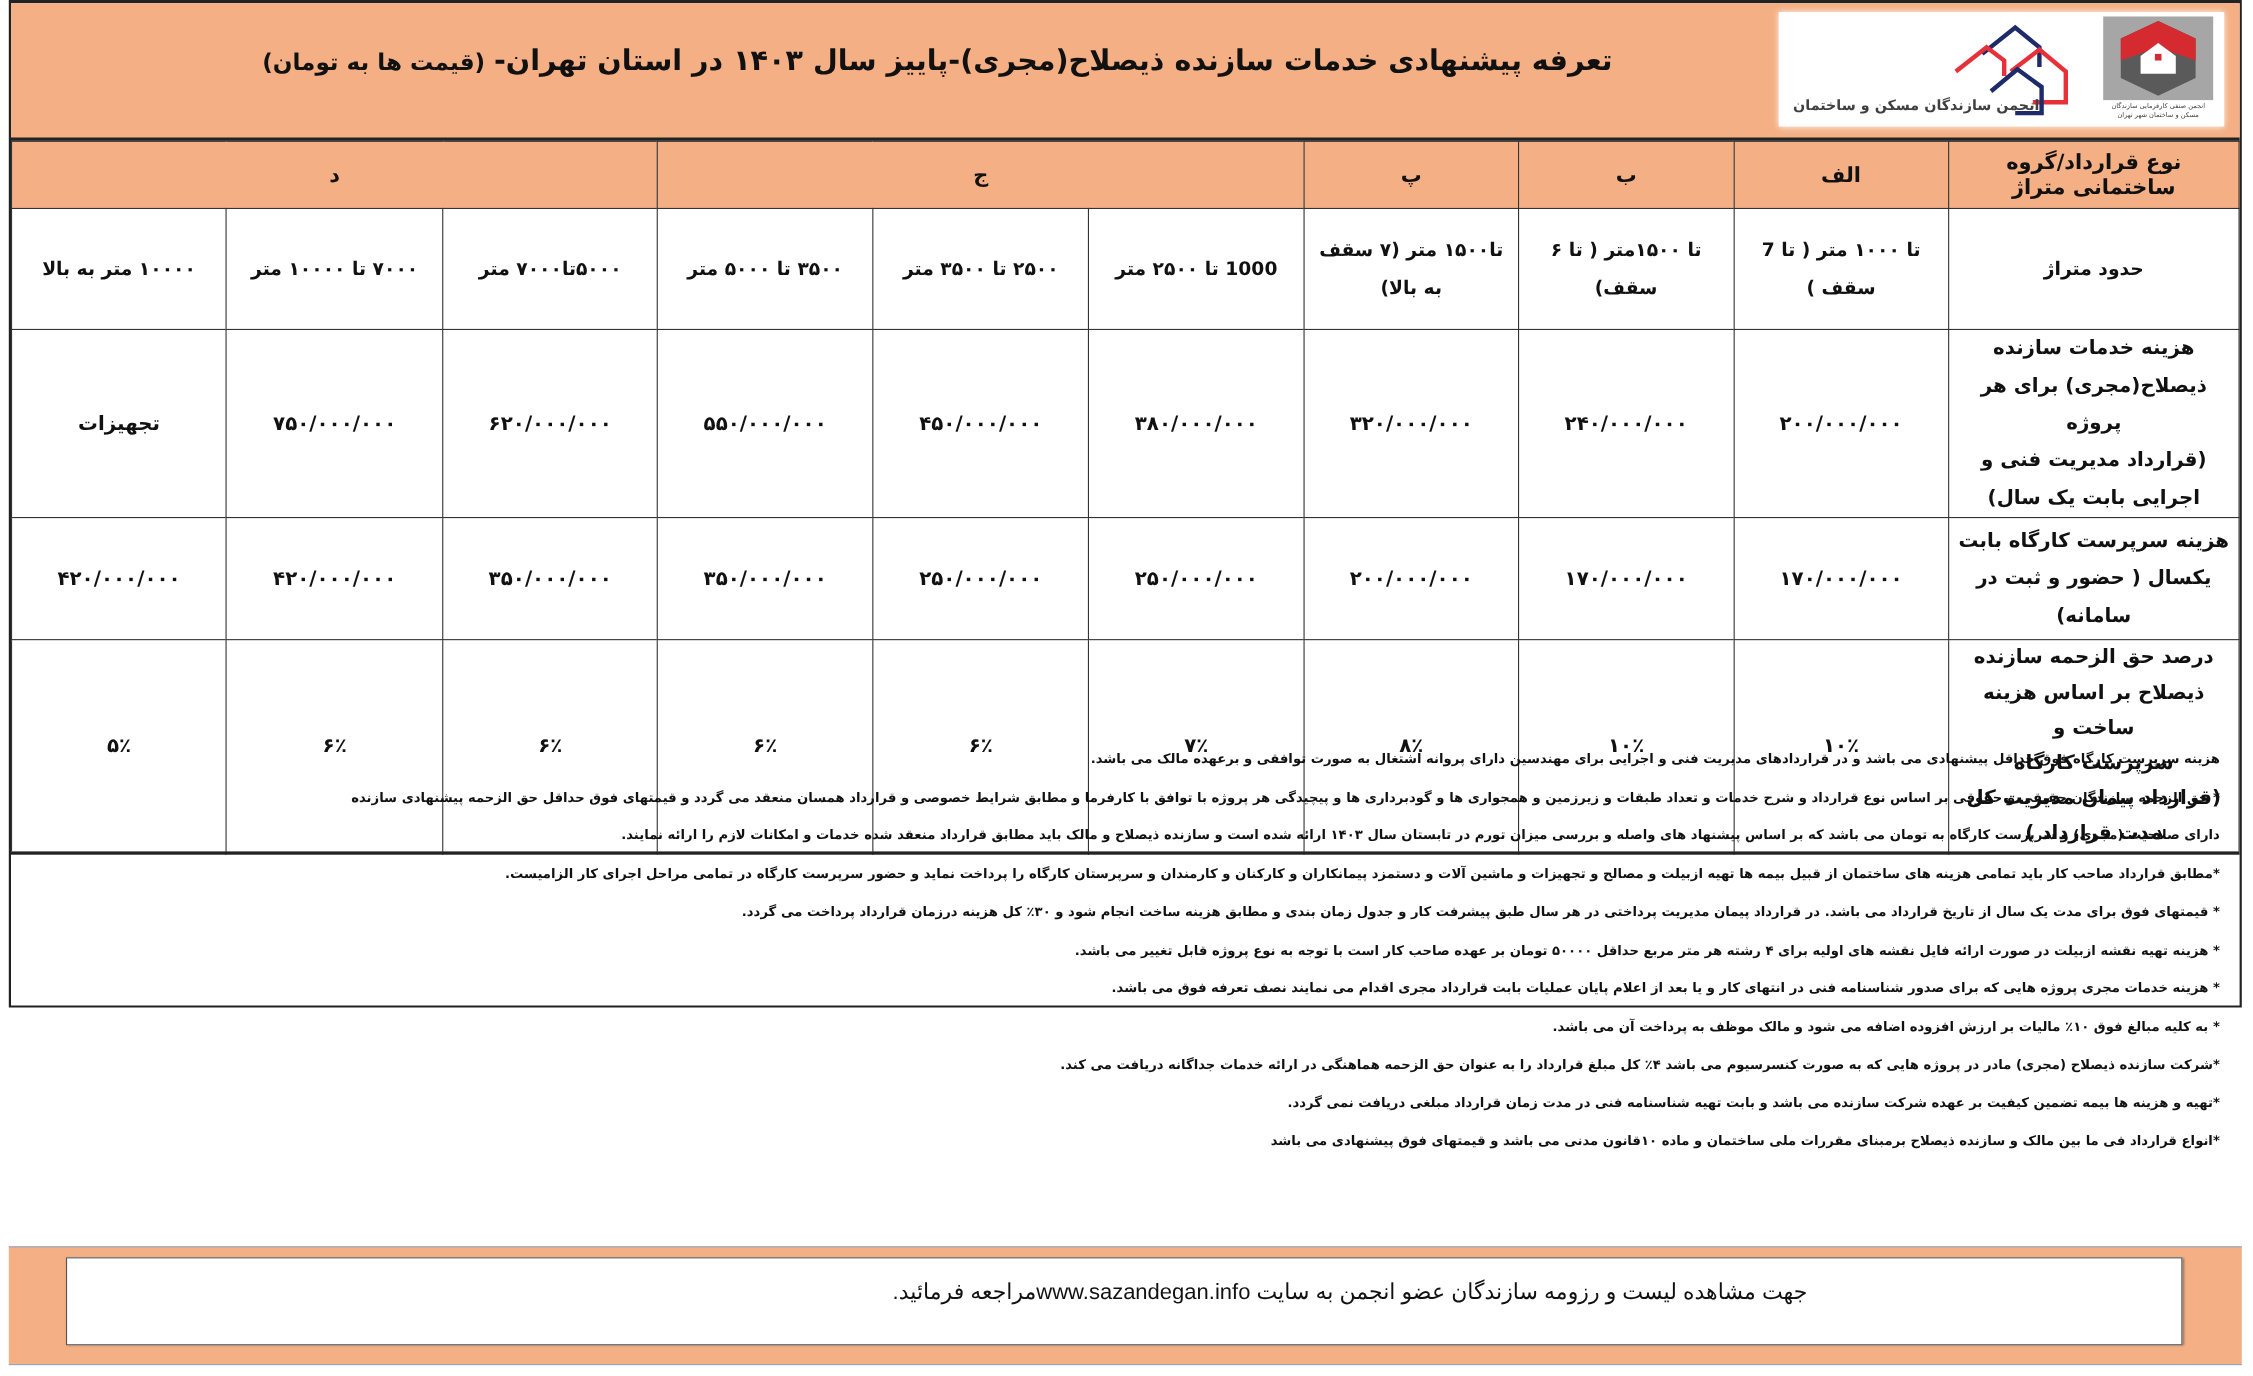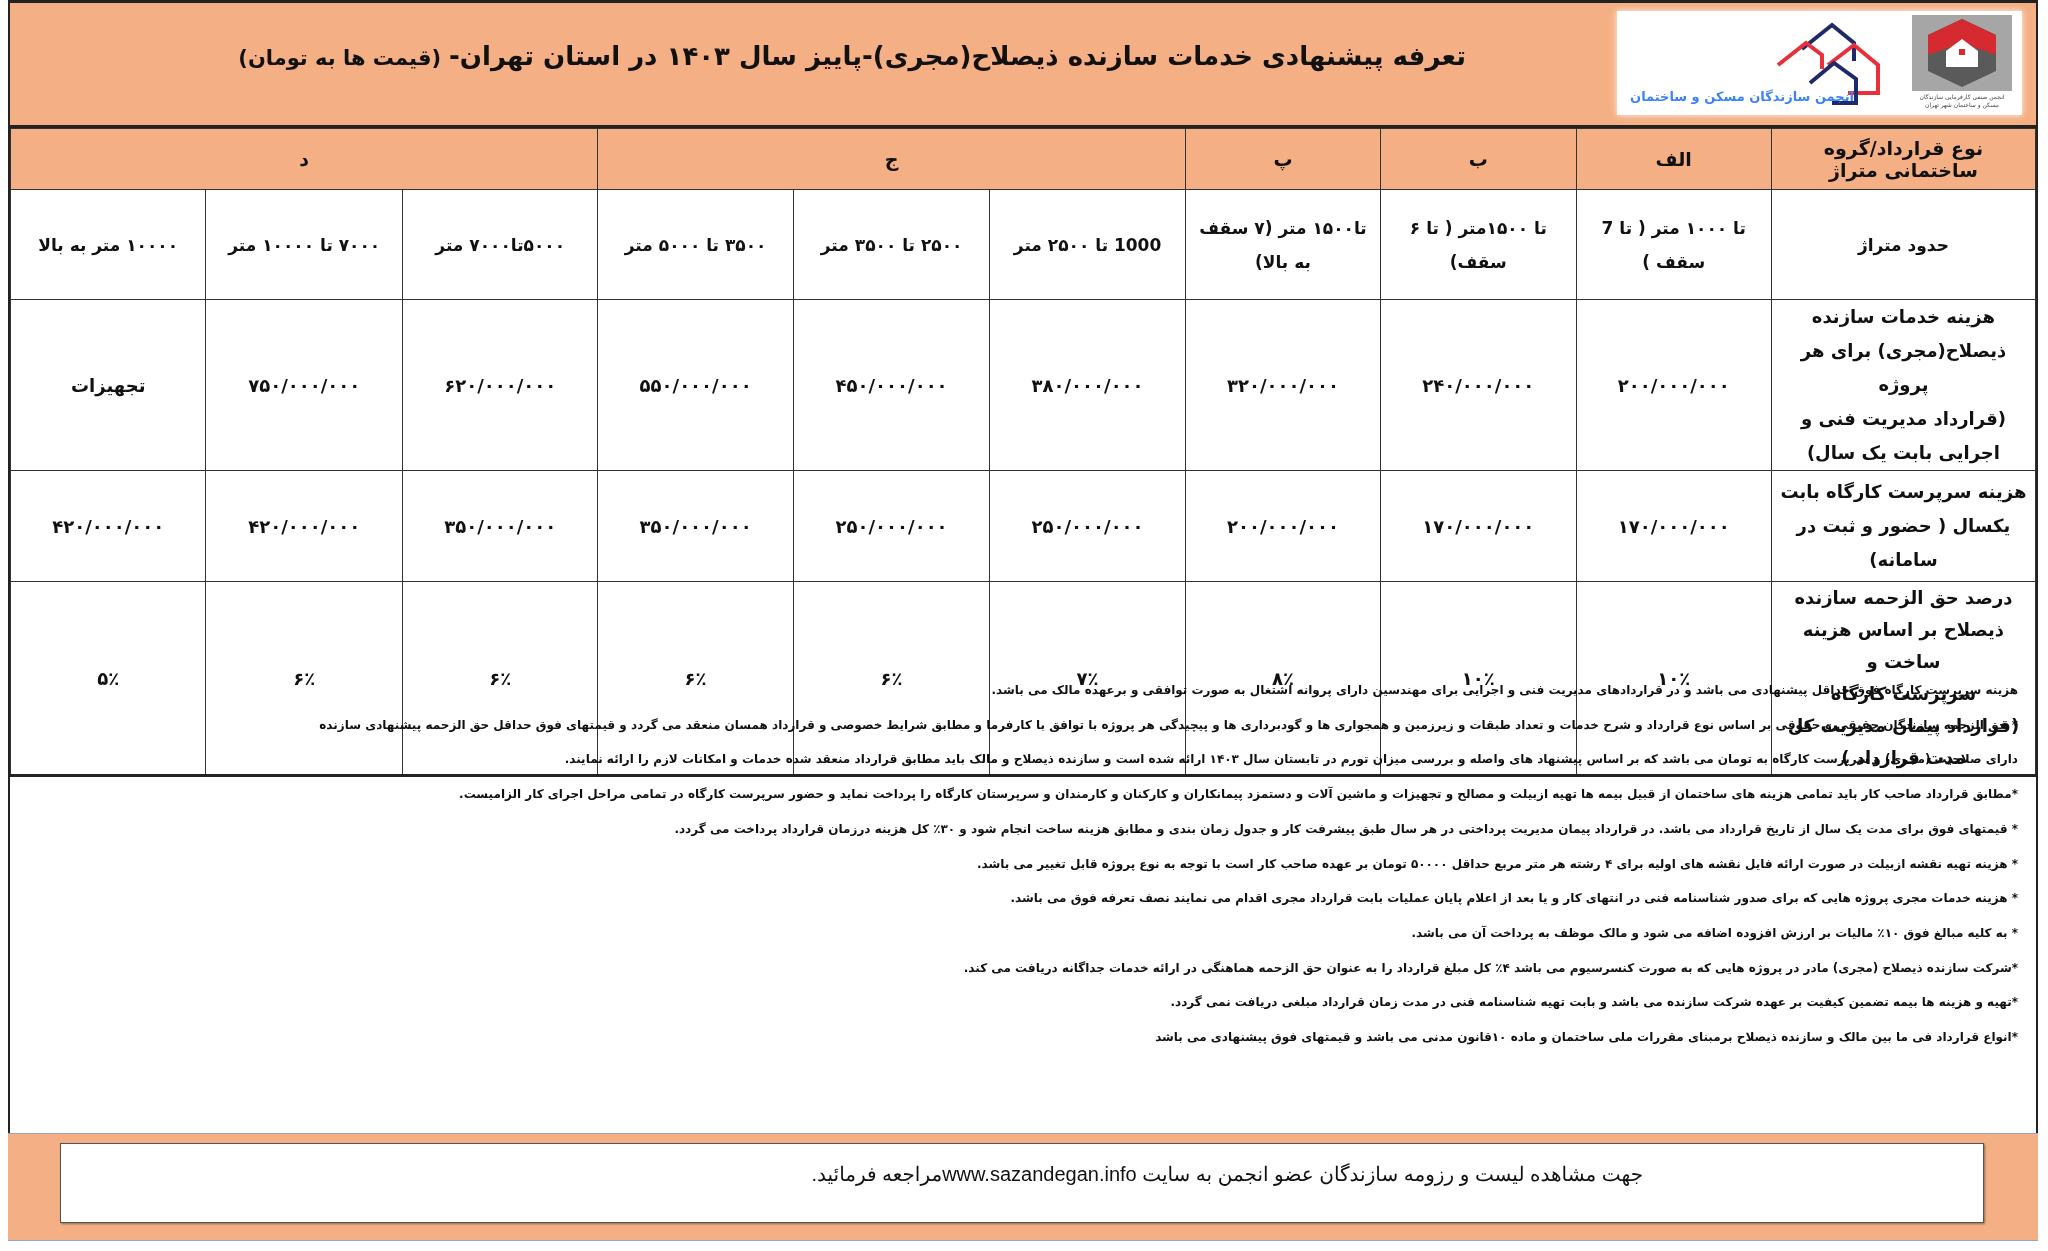--- a/index.html
+++ b/index.html
@@ -1,32 +1,32 @@
 <!DOCTYPE html>
 <html><head>
 <meta charset="utf-8">
 <style>
   html, body { margin:0; padding:0; background:#ffffff; }
   body { width:2048px; height:1251px; position:relative; overflow:hidden;
          font-family:"DejaVu Sans", sans-serif; color:#111; }
-  .frame { position:absolute; left:8px; top:0; width:2030px; height:1240px;
+  .frame { position:absolute; left:8px; top:0; width:2030px; height:916px;
            border:2px solid #222; border-top:3px solid #222; box-sizing:border-box; background:#fff; }
   .title-bar { position:absolute; left:0; top:0; right:0; height:125px; background:#f4b084;
                border-bottom:3px solid #222; box-sizing:border-box; }
   .title-text { position:absolute; right:570px; top:38px; direction:rtl; font-weight:bold;
                 font-size:26px; white-space:nowrap; }
   .title-text .sub { font-weight:bold; font-size:21px; margin-right:8px; }
   .logo-box { position:absolute; right:14px; top:8px; width:405px; height:104px; background:#fff;
               box-shadow:0 0 6px rgba(255,255,255,0.9); }
   .logo-emblem { position:absolute; right:10px; top:4px; width:100px; height:96px; }
   .logo-emblem .tile { position:absolute; left:0; top:0; width:100px; height:76px; background:#a6a6a6; }
   .logo-emblem .cap { position:absolute; left:0; top:78px; width:100px; font-size:6px; color:#444;
                       direction:rtl; text-align:center; line-height:8px; }
   .logo-houses { position:absolute; right:140px; top:8px; width:110px; height:86px; }
-  .logo-name { position:absolute; right:168px; top:78px; direction:rtl; color:#3b82f6; font-weight:bold;
+  .logo-name { position:absolute; right:168px; top:78px; direction:rtl; color:#404040; font-weight:bold;
                font-size:13px; white-space:nowrap; }
 
   table.tariff { position:absolute; left:0; top:125px; width:2026px; border-collapse:collapse;
                  direction:rtl; table-layout:fixed; }
   table.tariff td { border:1.5px solid #333; text-align:center; vertical-align:middle;
                     font-weight:bold; font-size:17px; padding:0 6px; }
   table.tariff tr.group-row td { background:#f4b084; height:60px; font-size:19px; }
   table.tariff tr.range-row td { height:109px; line-height:34px; }
   table.tariff tr.val-row td { height:110px; font-size:18px; }
   table.tariff tr.pct-row td { height:113px; font-size:18px; }

